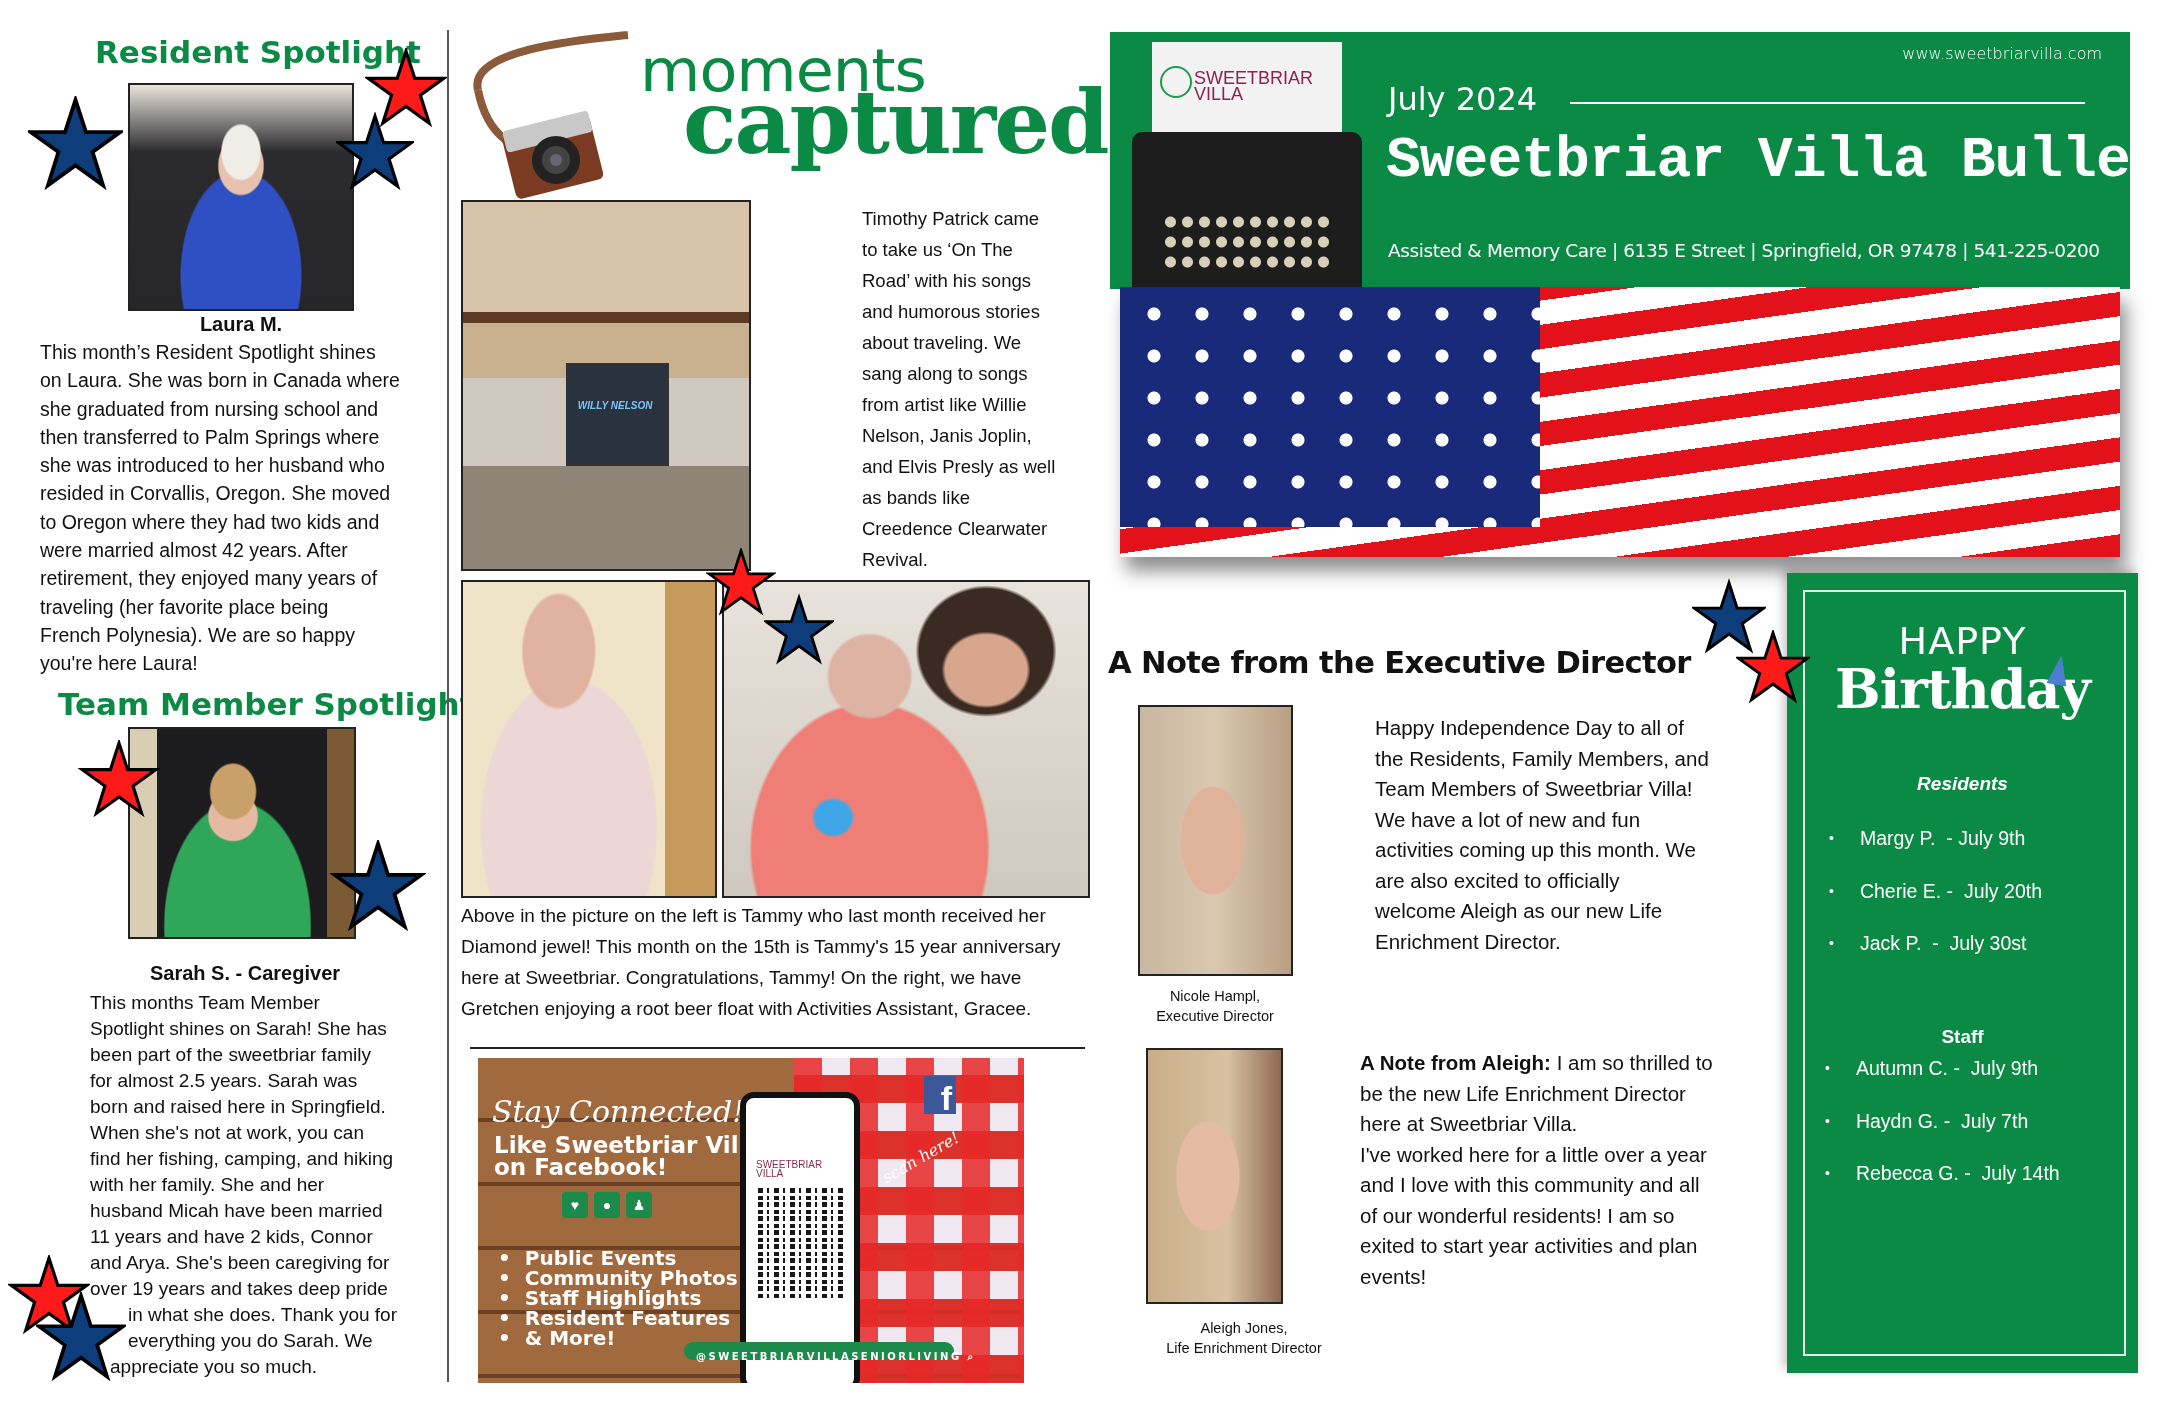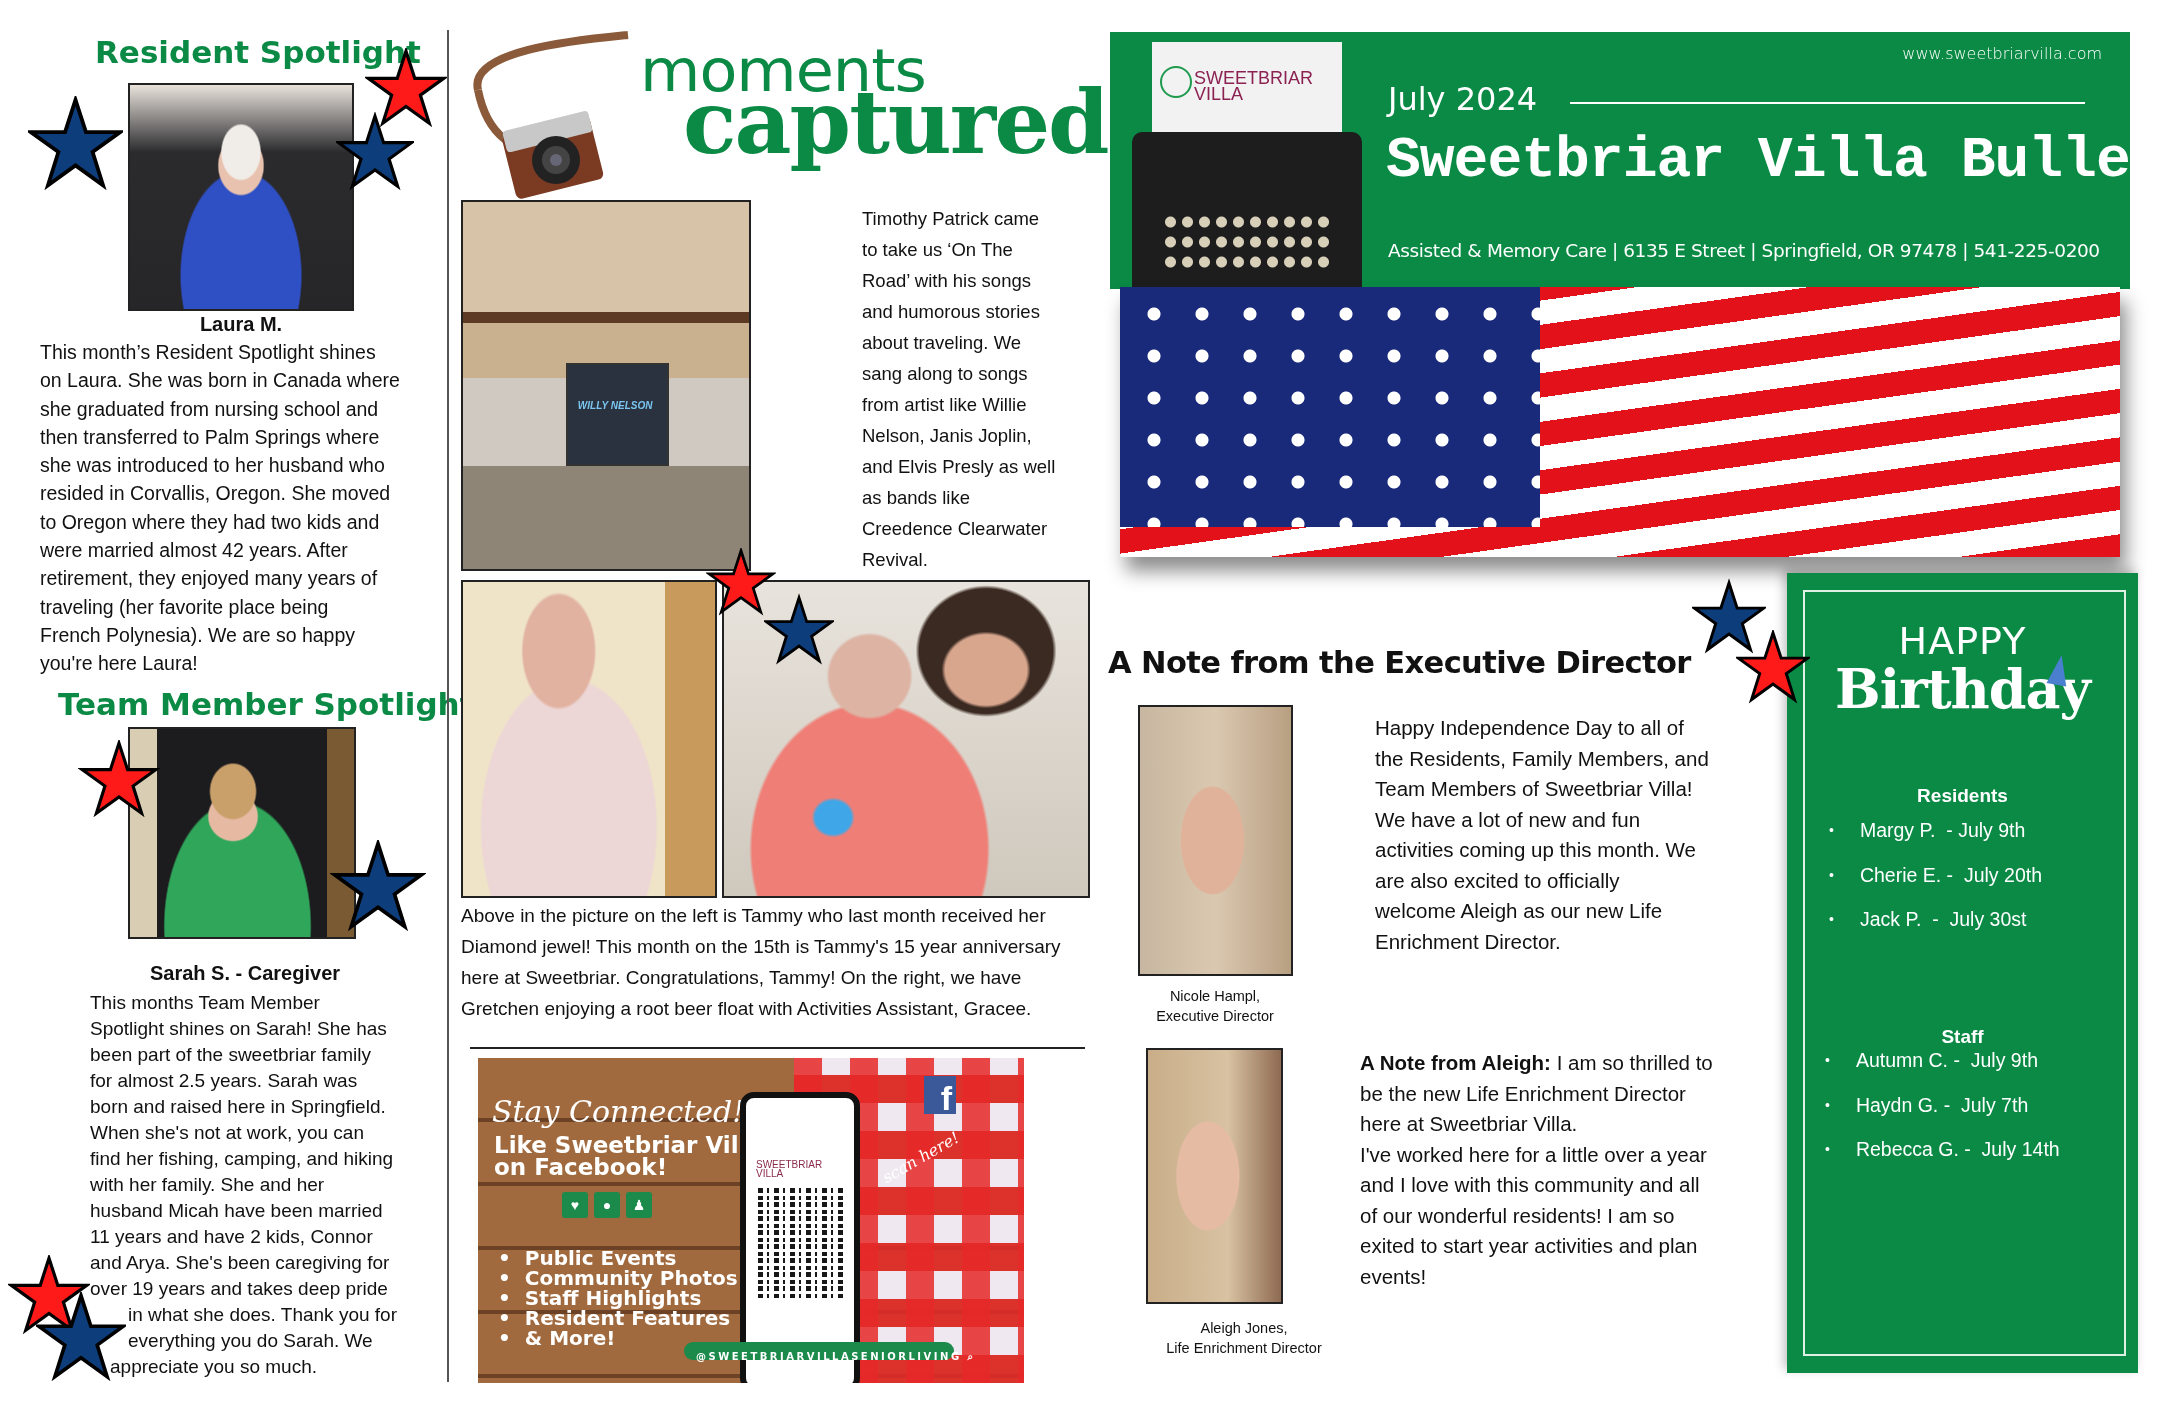--- a/index.html
+++ b/index.html
@@ -116,21 +116,21 @@
   .aleigh-text { left: 1360px; top: 1048px; width: 420px; font-size: 20.5px; line-height: 30.5px; }
 
   
   .bday { left: 1787px; top: 573px; width: 351px; height: 800px; background: #0a8a45; box-shadow: -3px -4px 10px rgba(0,0,0,0.25); }
   .bday .inner { position: absolute; left: 16px; top: 17px; right: 12px; bottom: 17px; border: 2px solid #dff0e4; }
   .bday .happy { position: absolute; left: 0; right: 0; top: 46px; text-align: center; color: #fff; font-family: "DejaVu Sans", sans-serif; font-size: 38px; font-weight: normal; letter-spacing: 1px; }
   .bday .birthday { position: absolute; left: 0; right: 0; top: 84px; text-align: center; color: #fff; font-family: "DejaVu Serif", serif; font-size: 54px; font-weight: bold; letter-spacing: -1px; }
   .bday .hat { position: absolute; left: 262px; top: 82px; width: 0; height: 0; border-left: 10px solid transparent; border-right: 10px solid transparent; border-bottom: 30px solid #4a7fd0; transform: rotate(10deg); }
   .bday .section-title { position: absolute; left: 0; right: 0; text-align: center; color: #fff; font-weight: bold; font-size: 19px; }
   .bday ul { position: absolute; left: 42px; list-style: none; color: #fff; font-size: 19.5px; }
-  .bday ul li { height: 44.5px; white-space: pre; }
+  .bday ul li { height: 44.5px; white-space: pre; margin-top: 8px; }
   .bday ul li::before { content: "•"; font-size: 14px; margin-right: 26px; position: relative; top: -2px; }
 </style>
 </head>
 <body>
 
 <svg width="0" height="0" style="position:absolute">
   <defs>
     <polygon id="starshape" points="50,4 61,38 97,38 68,59 79,94 50,73 21,94 32,59 3,38 39,38"></polygon>
   </defs>
 </svg>
@@ -307,21 +307,21 @@
   <div>of our wonderful residents! I am so</div>
   <div>exited to start year activities and plan</div>
   <div>events!</div>
 </div>
 
 <div class="abs bday">
   <div class="inner"></div>
   <div class="happy">HAPPY</div>
   <div class="birthday">Birthday</div>
   <div class="hat"></div>
-  <div class="section-title" style="top:212px;">Residents</div>
+  <div class="section-title" style="top:200px;font-style:italic;">Residents</div>
   <ul style="top:246px;">
     <li>Margy P.  - July 9th</li>
     <li>Cherie E. -  July 20th</li>
     <li>Jack P.  -  July 30st</li>
   </ul>
   <div class="section-title" style="top:453px;">Staff</div>
   <ul style="top:476px; left:38px;">
     <li>Autumn C. -  July 9th</li>
     <li>Haydn G. -  July 7th</li>
     <li>Rebecca G. -  July 14th</li>

